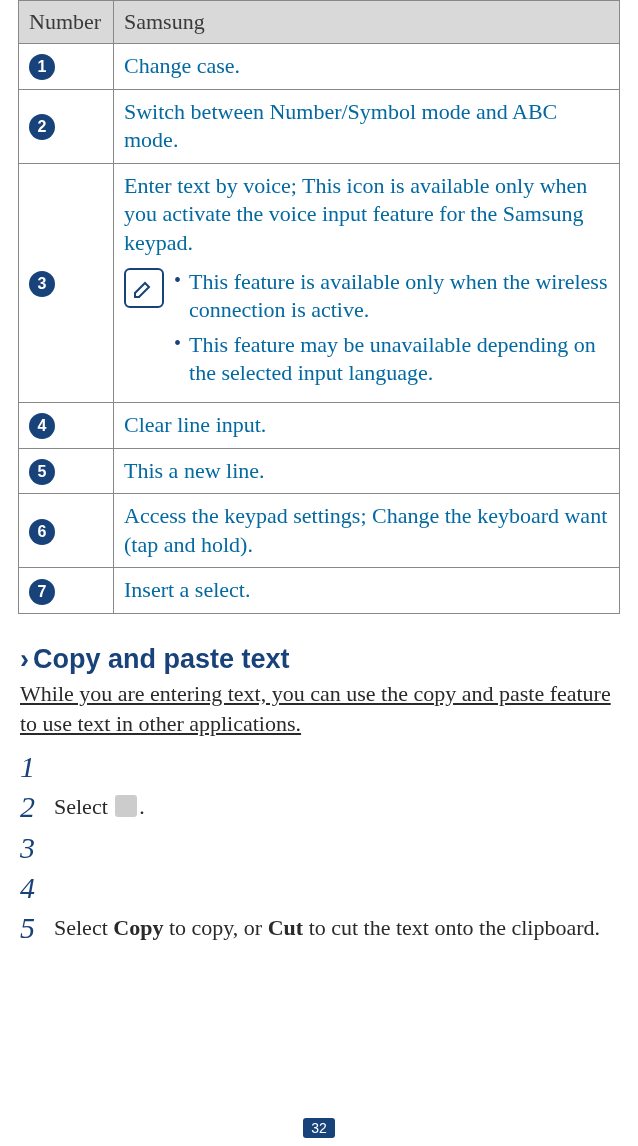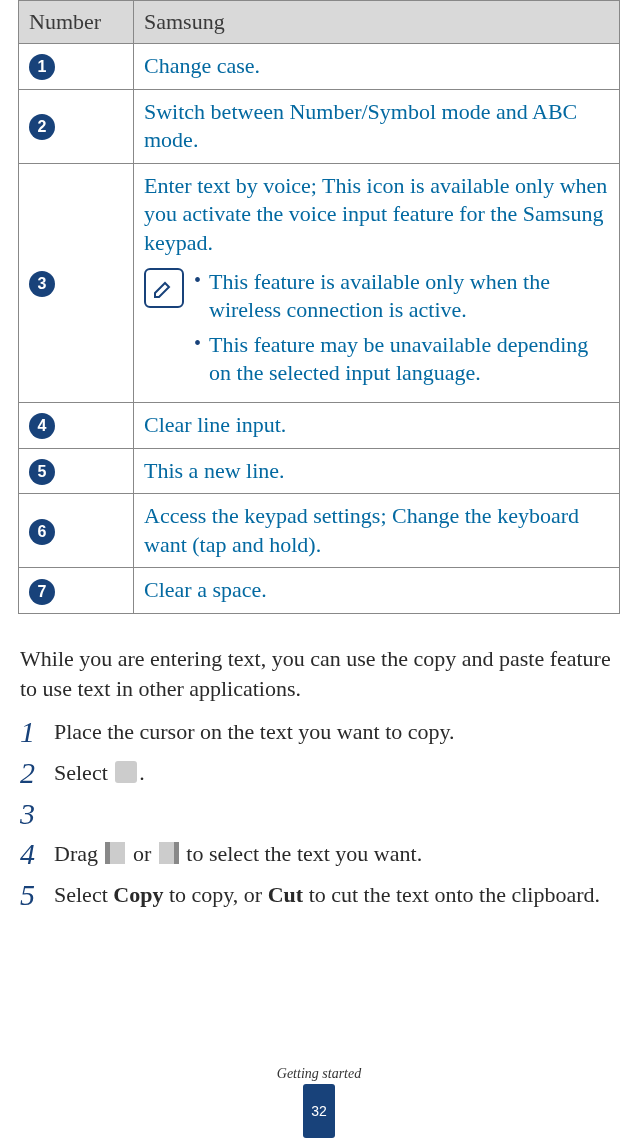--- a/index.html
+++ b/index.html
@@ -24,21 +24,21 @@
     border: 1px solid #888;
     padding: 8px 10px;
     text-align: left;
     vertical-align: middle;
   }
   table.funcs th {
     background: #d9d9d9;
     font-weight: normal;
     color: #3a3a3a;
   }
-  table.funcs th:first-child { width: 115px; }
+  table.funcs th:first-child { width: 95px; }
   td.numcell {
     text-align: center;
     padding: 8px 0;
   }
   .circ {
     display: inline-flex;
     width: 26px; height: 26px;
     border-radius: 50%;
     background: #18427a;
     color: #fff;
@@ -87,20 +87,21 @@
     font-size: 27px;
     font-weight: bold;
     font-family: Arial, sans-serif;
     margin-bottom: 4px;
   }
   .section-head .chev { color: #18427a; margin-right: 4px; }
   .body-text {
     font-size: 22px;
     line-height: 1.35;
     color: #2a2a2a;
+    text-decoration: underline;
   }
 
   ol.steps {
     list-style: none;
     counter-reset: none;
     margin-top: 14px;
     padding: 0;
   }
   ol.steps li {
     display: flex;
@@ -152,21 +153,21 @@
     font-size: 14px;
     font-style: italic;
     color: #333;
   }
   .pagenum {
     display: inline-block;
     background: #18427a;
     color: #fff;
     font-style: normal;
     font-family: Arial, sans-serif;
-    padding: 19px 8px;
+    padding: 2px 8px;
     border-radius: 3px;
     margin-top: 2px;
     font-size: 14px;
   }
 </style>
 </head>
 <body>
 
 <div class="page">
 
@@ -227,56 +228,54 @@
       </tr>
       <tr>
         <td class="numcell"><span class="circ">6</span></td>
         <td>
             <div class="func-text">Access the keypad settings; Change the keyboard want (tap and hold).</div>
           </td>
       </tr>
       <tr>
         <td class="numcell"><span class="circ">7</span></td>
         <td>
-            <div class="func-text">Clear a space.</div>
+            <div class="func-text">Insert a select.</div>
           </td>
       </tr>
     </tbody>
   </table>
 
   <div class="section">
+    <div class="section-head">
+      <span class="chev">›</span><span>Copy and paste text</span>
+    </div>
     <div class="body-text">While you are entering text, you can use the copy and paste feature to use text in other applications.</div>
 
     <ol class="steps">
       <li>
         <span class="stepnum">1</span>
-        <span>Place the cursor on the text you want to copy.</span>
       </li>
       <li>
         <span class="stepnum">2</span>
         <span>
           <span>Select </span><span class="inline-icon"></span><span>.</span>
         </span>
       </li>
       <li>
         <span class="stepnum">3</span>
       </li>
       <li>
         <span class="stepnum">4</span>
-        <span>
-          <span>Drag </span><span class="tab-icon-left"></span><span> or </span><span class="tab-icon-right"></span><span> to select the text you want.</span>
-        </span>
       </li>
       <li>
         <span class="stepnum">5</span>
         <span>
           <span>Select </span><b>Copy</b><span> to copy, or </span><b>Cut</b><span> to cut the text onto the clipboard.</span>
         </span>
       </li>
     </ol>
   </div>
 
 </div>
 
 <div class="footer">
-  <div>Getting started</div>
   <div class="pagenum">32</div>
 </div>
 
 </body></html>

